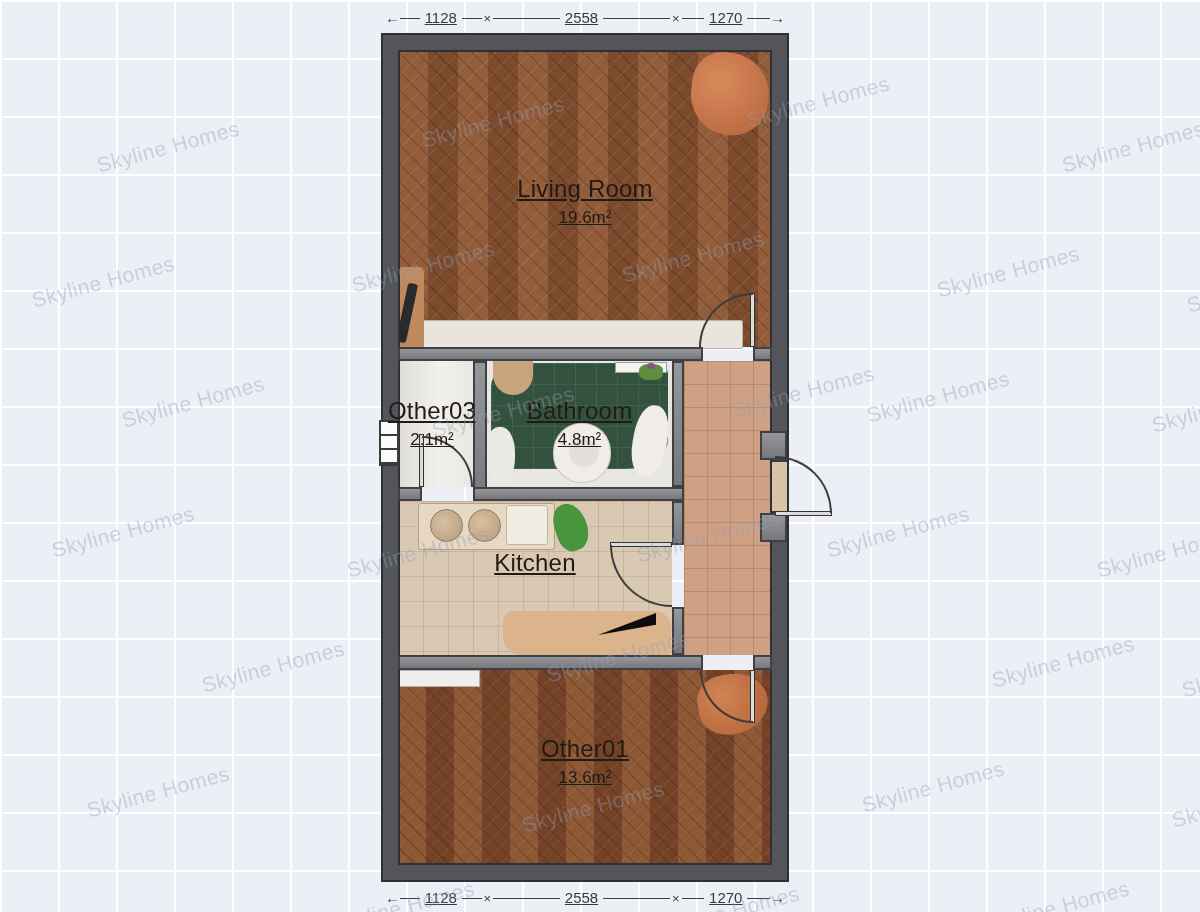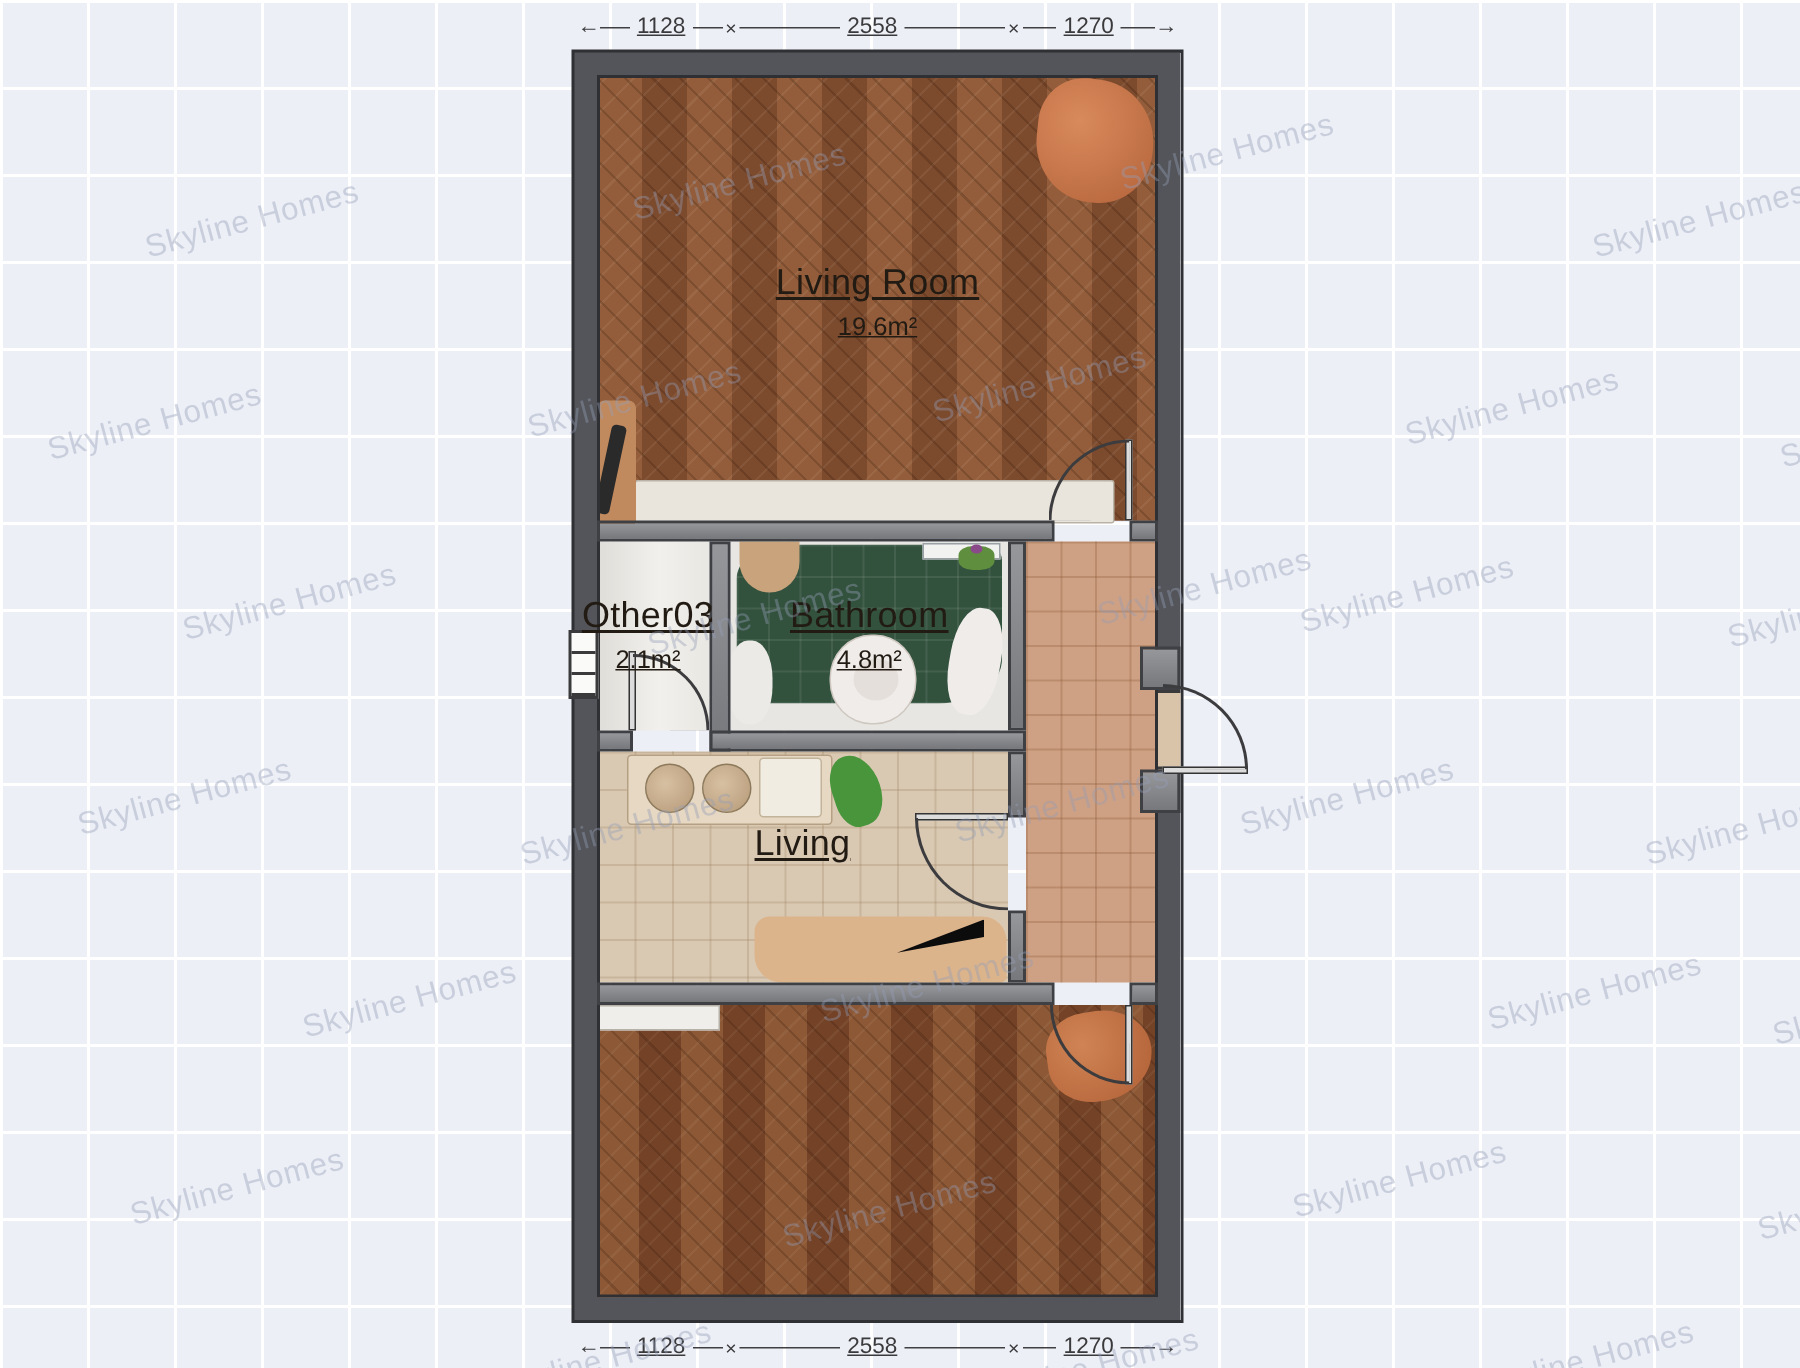--- a/index.html
+++ b/index.html
@@ -164,21 +164,25 @@
     </div>
     <div class="room-label" style="left:-16px;width:130px;top:362px;">
       <div class="room-name">Other03</div>
       <div class="room-area">2.1m²</div>
     </div>
     <div class="room-label" style="left:104px;width:185px;top:362px;">
       <div class="room-name">Bathroom</div>
       <div class="room-area">4.8m²</div>
     </div>
     <div class="room-label" style="left:15px;width:274px;top:514px;">
-      <div class="room-name">Living</div>
+      <div class="room-name">Kitchen</div>
+    </div>
+    <div class="room-label" style="left:15px;width:374px;top:700px;">
+      <div class="room-name">Other01</div>
+      <div class="room-area">13.6m²</div>
     </div>
   </div>
 
   <div class="dim-row dim-bottom">
     <span class="dim-arrow">←</span>
     <span class="dim-line f1"></span>
     <span class="dim-label">1128</span>
     <span class="dim-line f1"></span>
     <span class="dim-x">×</span>
     <span class="dim-line f3"></span>

